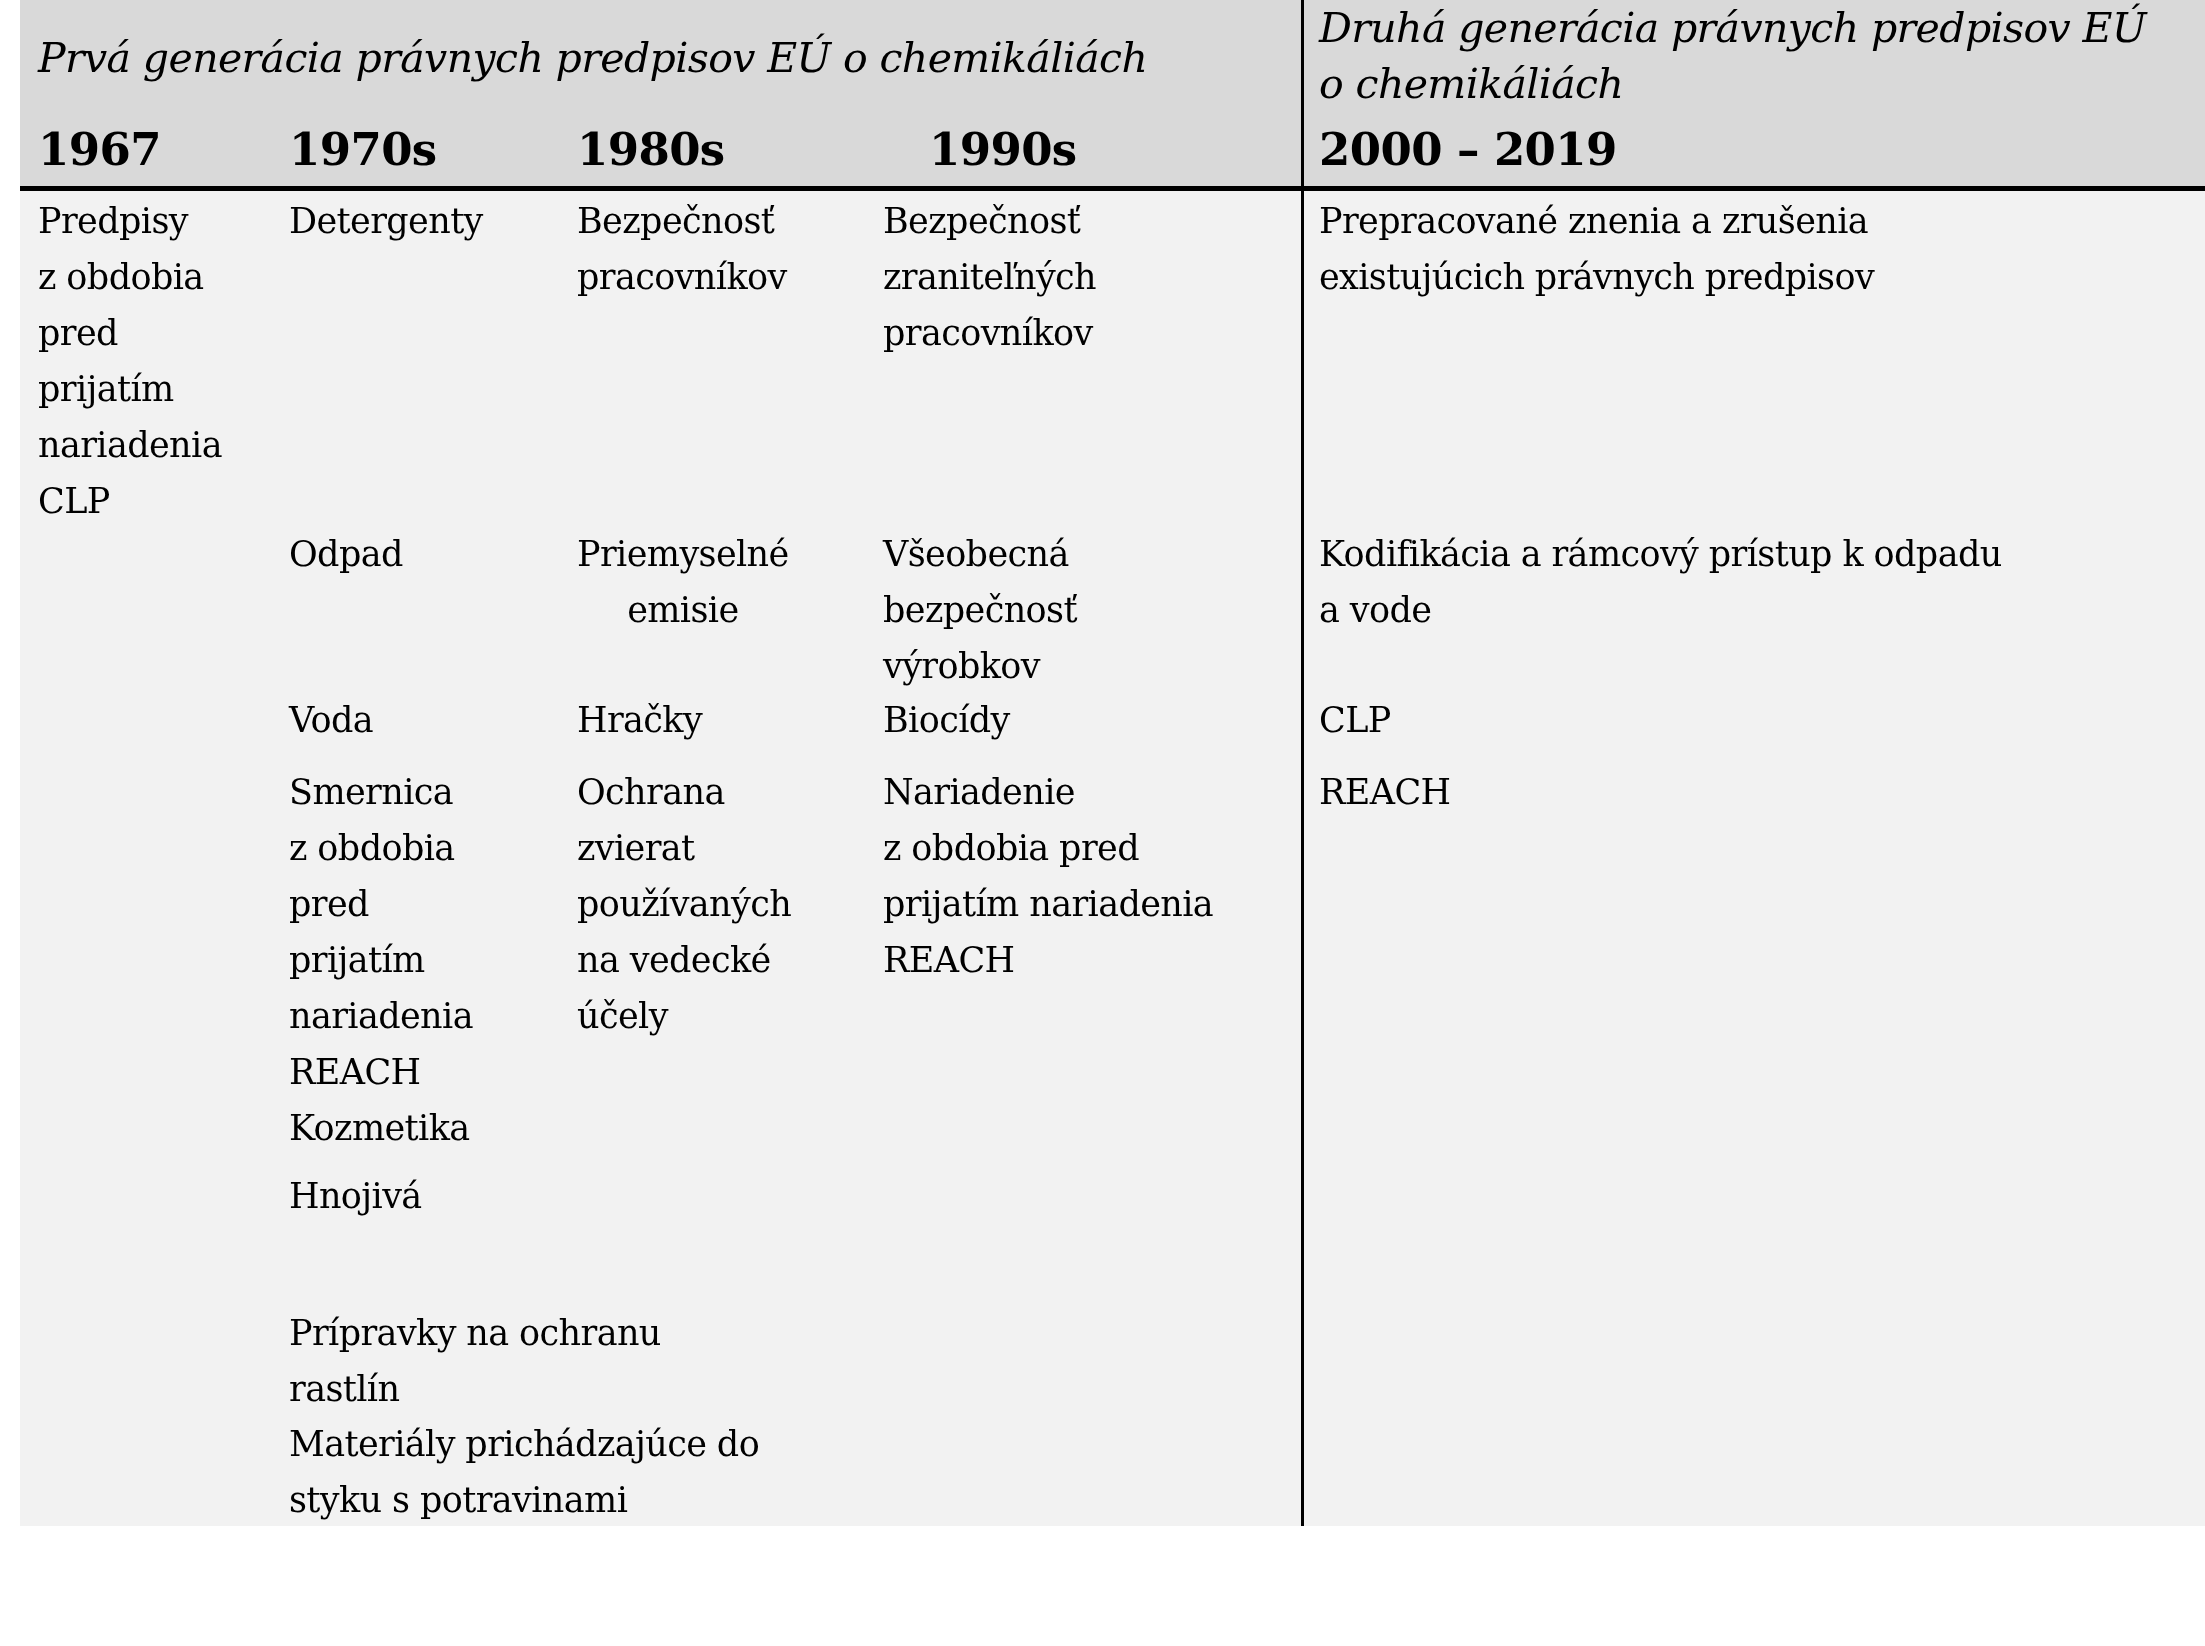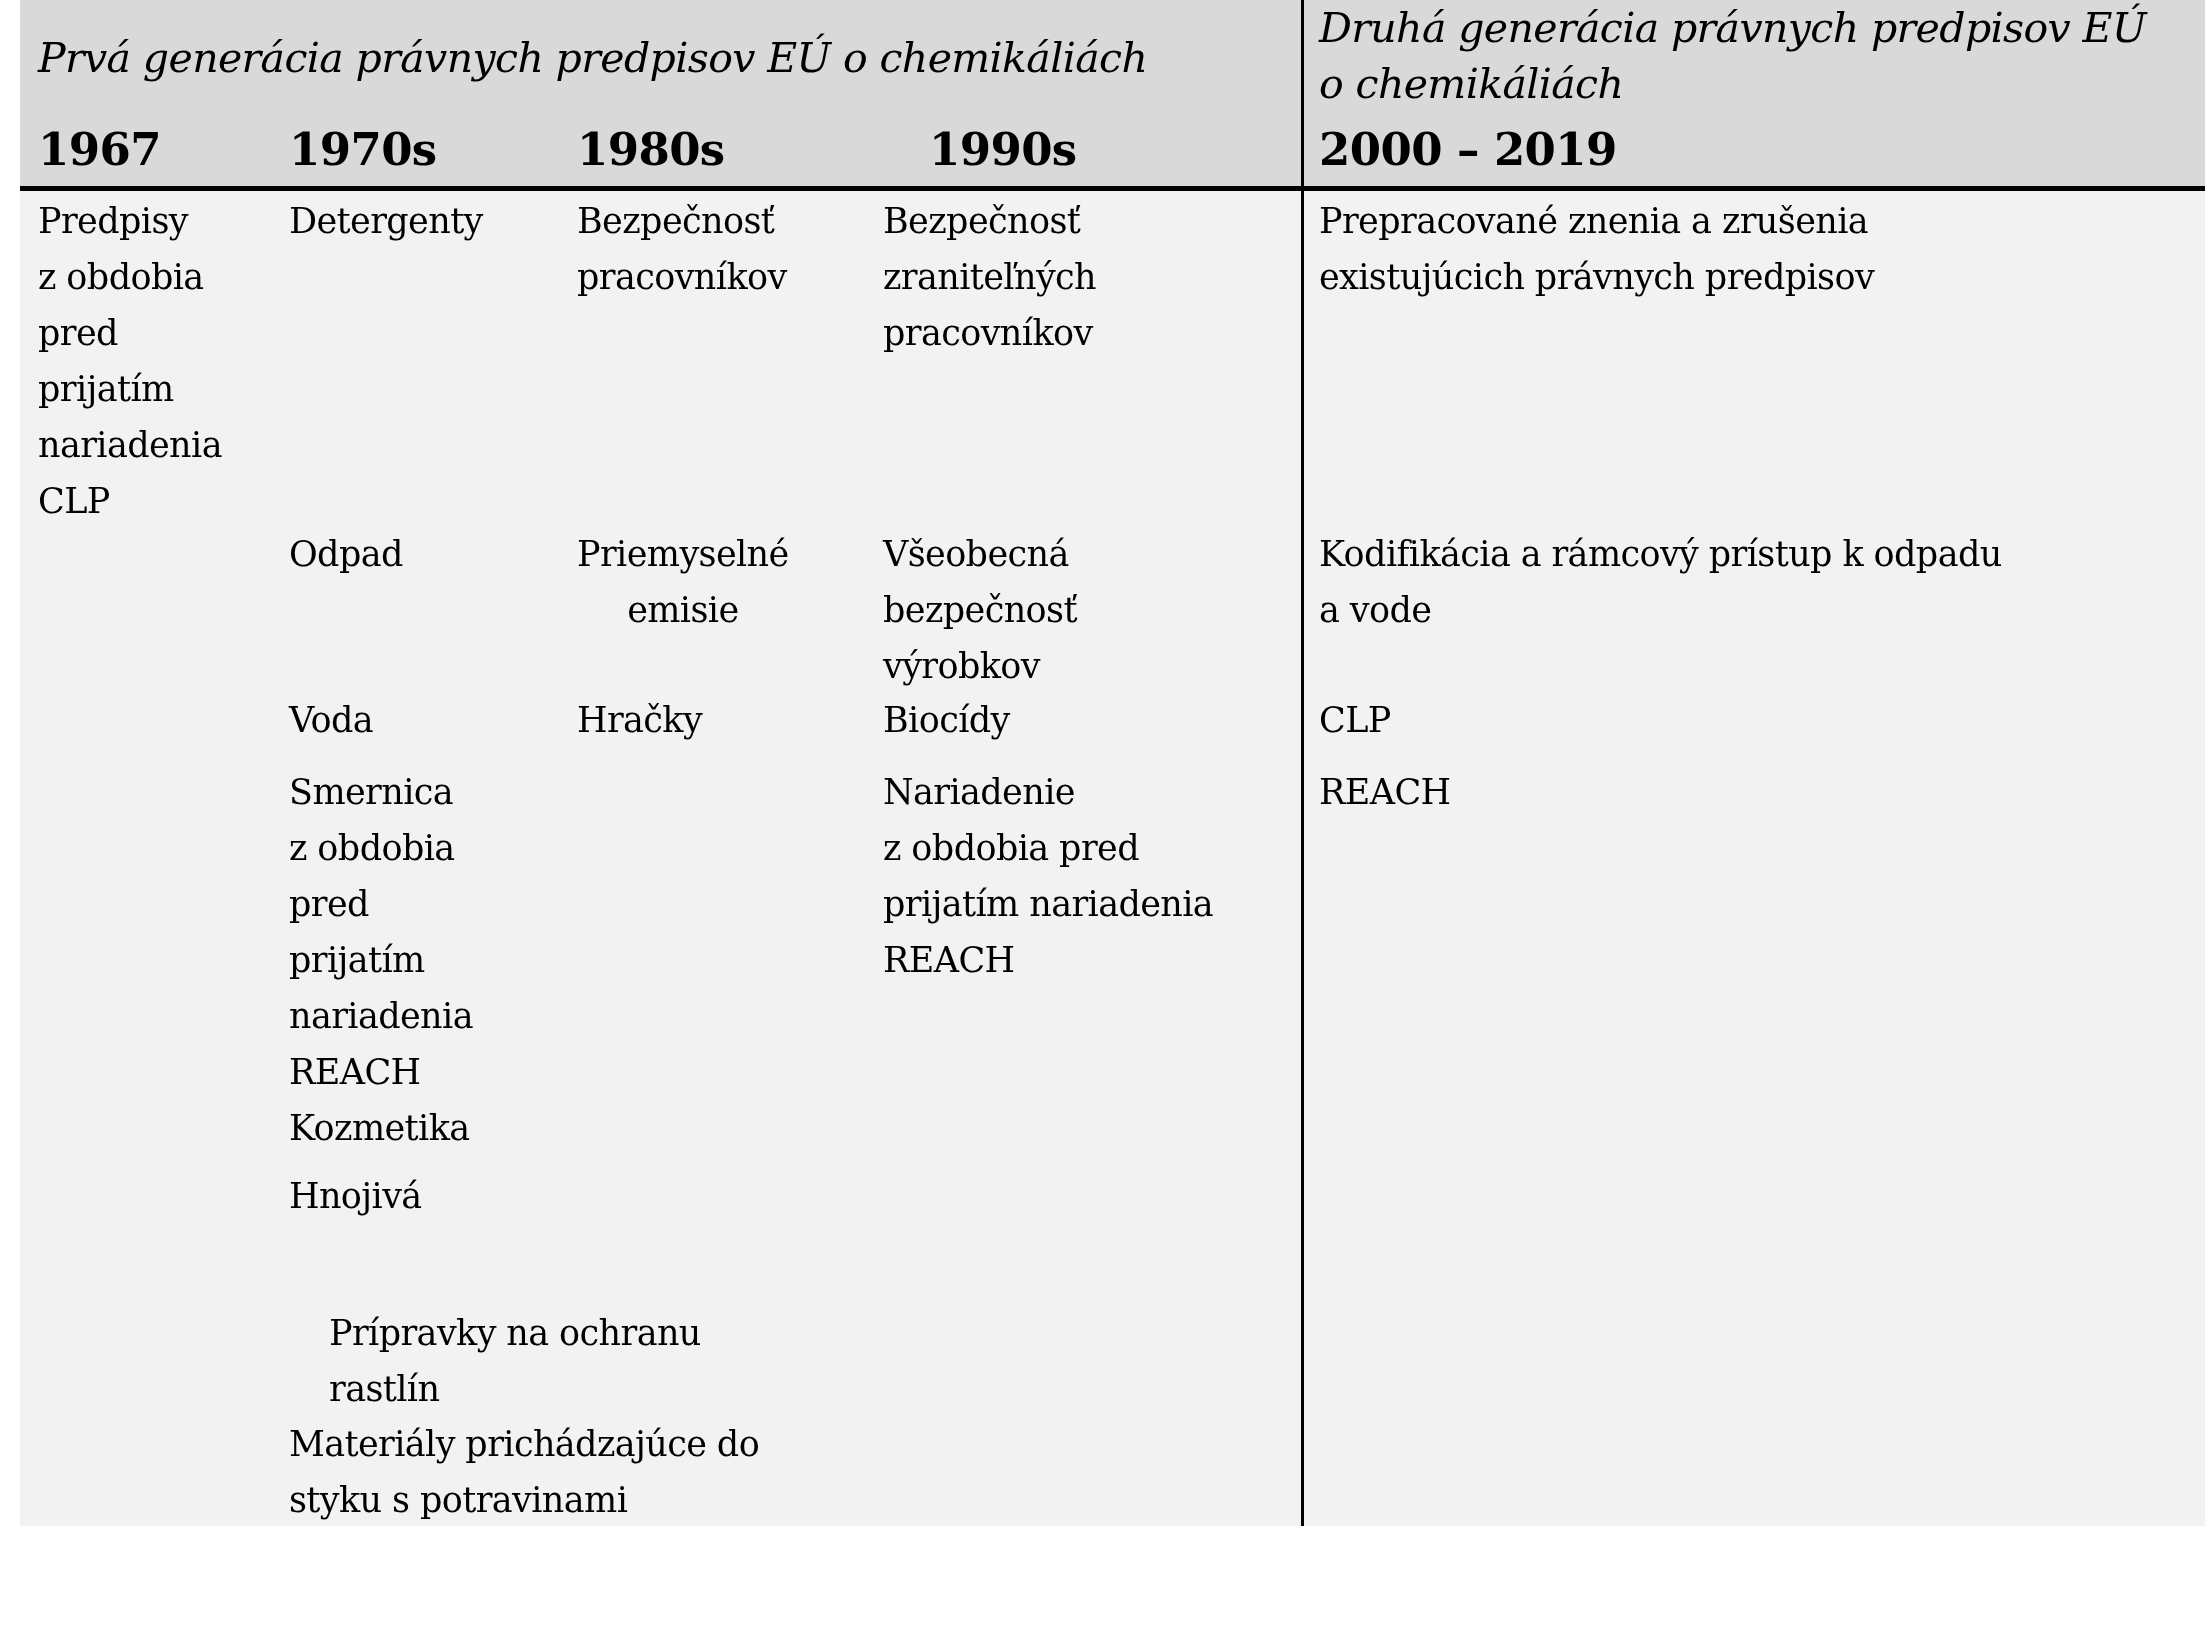--- a/index.html
+++ b/index.html
@@ -42,30 +42,35 @@
   <div class="t" style="left:269px; top:526px;">Odpad</div>
   <div class="t" style="left:269px; top:692px;">Voda</div>
   <div class="t" style="left:269px; top:764px;">Smernica
 z obdobia
 pred
 prijatím
 nariadenia
 REACH
 Kozmetika</div>
   <div class="t" style="left:269px; top:1168px;">Hnojivá</div>
-  <div class="t" style="left:269px; top:1305px;margin-left:40px;">Prípravky na ochranu
+  <div class="t" style="left:269px; top:1305px;">Prípravky na ochranu
 rastlín</div>
   <div class="t" style="left:269px; top:1416px;">Materiály prichádzajúce do
 styku s potravinami</div>
 
   <div class="t" style="left:557px; top:193px;">Bezpečnosť
 pracovníkov</div>
   <div class="t" style="left:557px; top:526px;text-align:center;">Priemyselné
 emisie</div>
   <div class="t" style="left:557px; top:692px;">Hračky</div>
+  <div class="t" style="left:557px; top:764px;">Ochrana
+zvierat
+používaných
+na vedecké
+účely</div>
 
   <div class="t" style="left:863px; top:193px;">Bezpečnosť
 zraniteľných
 pracovníkov</div>
   <div class="t" style="left:863px; top:526px;">Všeobecná
 bezpečnosť
 výrobkov</div>
   <div class="t" style="left:863px; top:692px;">Biocídy</div>
   <div class="t" style="left:863px; top:764px;">Nariadenie
 z obdobia pred

